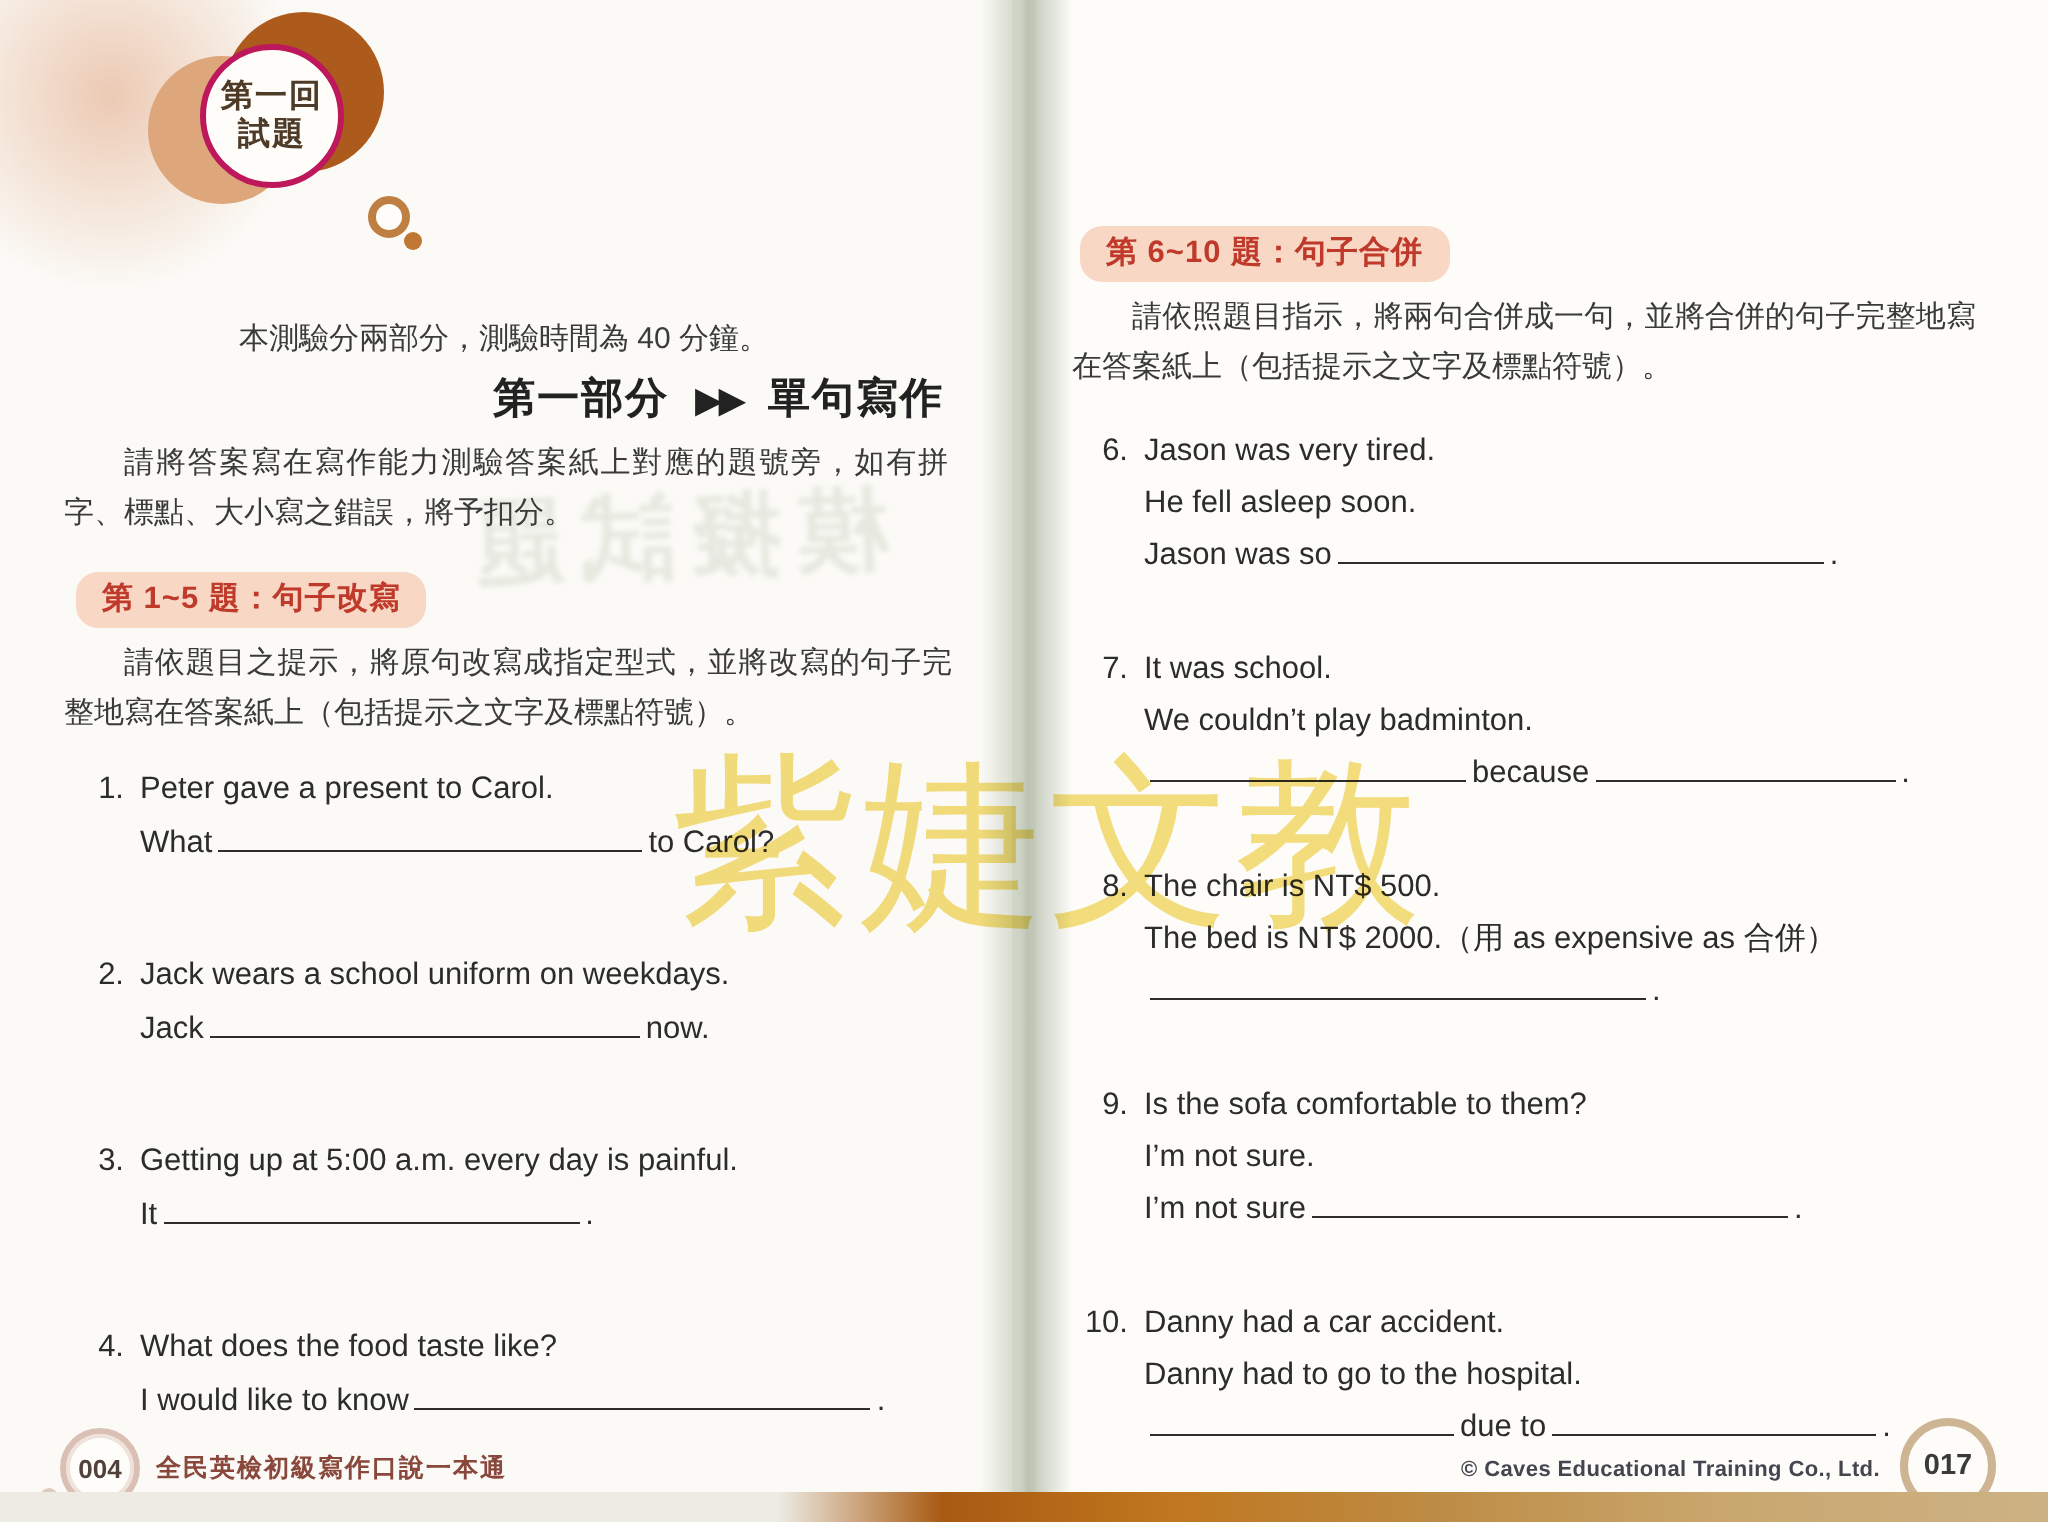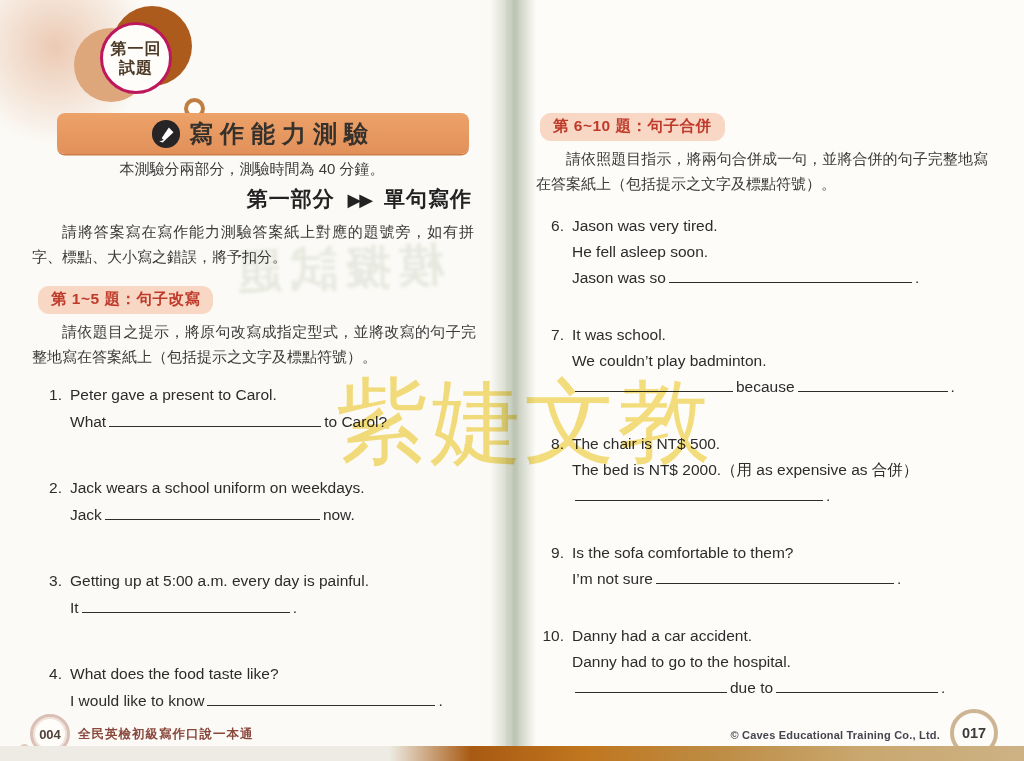--- a/index.html
+++ b/index.html
@@ -138,30 +138,20 @@
     <div class="bubble">
       <div class="l1">第一回</div>
       <div class="l2">試題</div>
     </div>
     <div class="tail-ring"></div>
     <div class="tail-dot"></div>
   </div>
 
   <div class="ghost">模擬試題</div>
 
-  <div class="banner">
-    <span>
-      <svg width="30" height="30" viewBox="0 0 32 32">
-        <circle cx="16" cy="16" r="15" fill="#262424"></circle>
-        <path d="M9 24 L19 9 L24 14 L12.5 25 Z" fill="#ffffff"></path>
-        <path d="M9 24 L13.5 22.5 L11 20 Z" fill="#262424"></path>
-      </svg>
-    </span>
-    <span class="ttl">寫作能力測驗</span>
-  </div>
 
   <div class="intro-line">本測驗分兩部分，測驗時間為 40 分鐘。</div>
 
   <div class="part-title">
     <span>第一部分</span>
     <span class="arrows">▶▶</span>
     <span>單句寫作</span>
   </div>
 
   <div class="para p-left1">請將答案寫在寫作能力測驗答案紙上對應的題號旁，如有拼字、標點、大小寫之錯誤，將予扣分。</div>
@@ -233,20 +223,21 @@
         <div class="qbody">
           <div class="qline"><span class="qtext">The chair is NT$ 500.</span></div>
           <div class="qline"><span class="qtext">The bed is NT$ 2000.（用 as expensive as 合併）</span></div>
           <div class="qline"><span class="blank" style="width: 248px;"></span><span class="qtext">.</span></div>
         </div>
       </div>
       <div class="question">
         <div class="qnum">9.</div>
         <div class="qbody">
           <div class="qline"><span class="qtext">Is the sofa comfortable to them?</span></div>
+          <div class="qline"><span class="qtext">I’m not sure.</span></div>
           <div class="qline"><span class="qtext">I’m not sure</span><span class="blank" style="width: 238px;"></span><span class="qtext">.</span></div>
         </div>
       </div>
       <div class="question">
         <div class="qnum">10.</div>
         <div class="qbody">
           <div class="qline"><span class="qtext">Danny had a car accident.</span></div>
           <div class="qline"><span class="qtext">Danny had to go to the hospital.</span></div>
           <div class="qline"><span class="blank" style="width: 152px;"></span><span class="qtext">due to</span><span class="blank" style="width: 162px;"></span><span class="qtext">.</span></div>
         </div>

